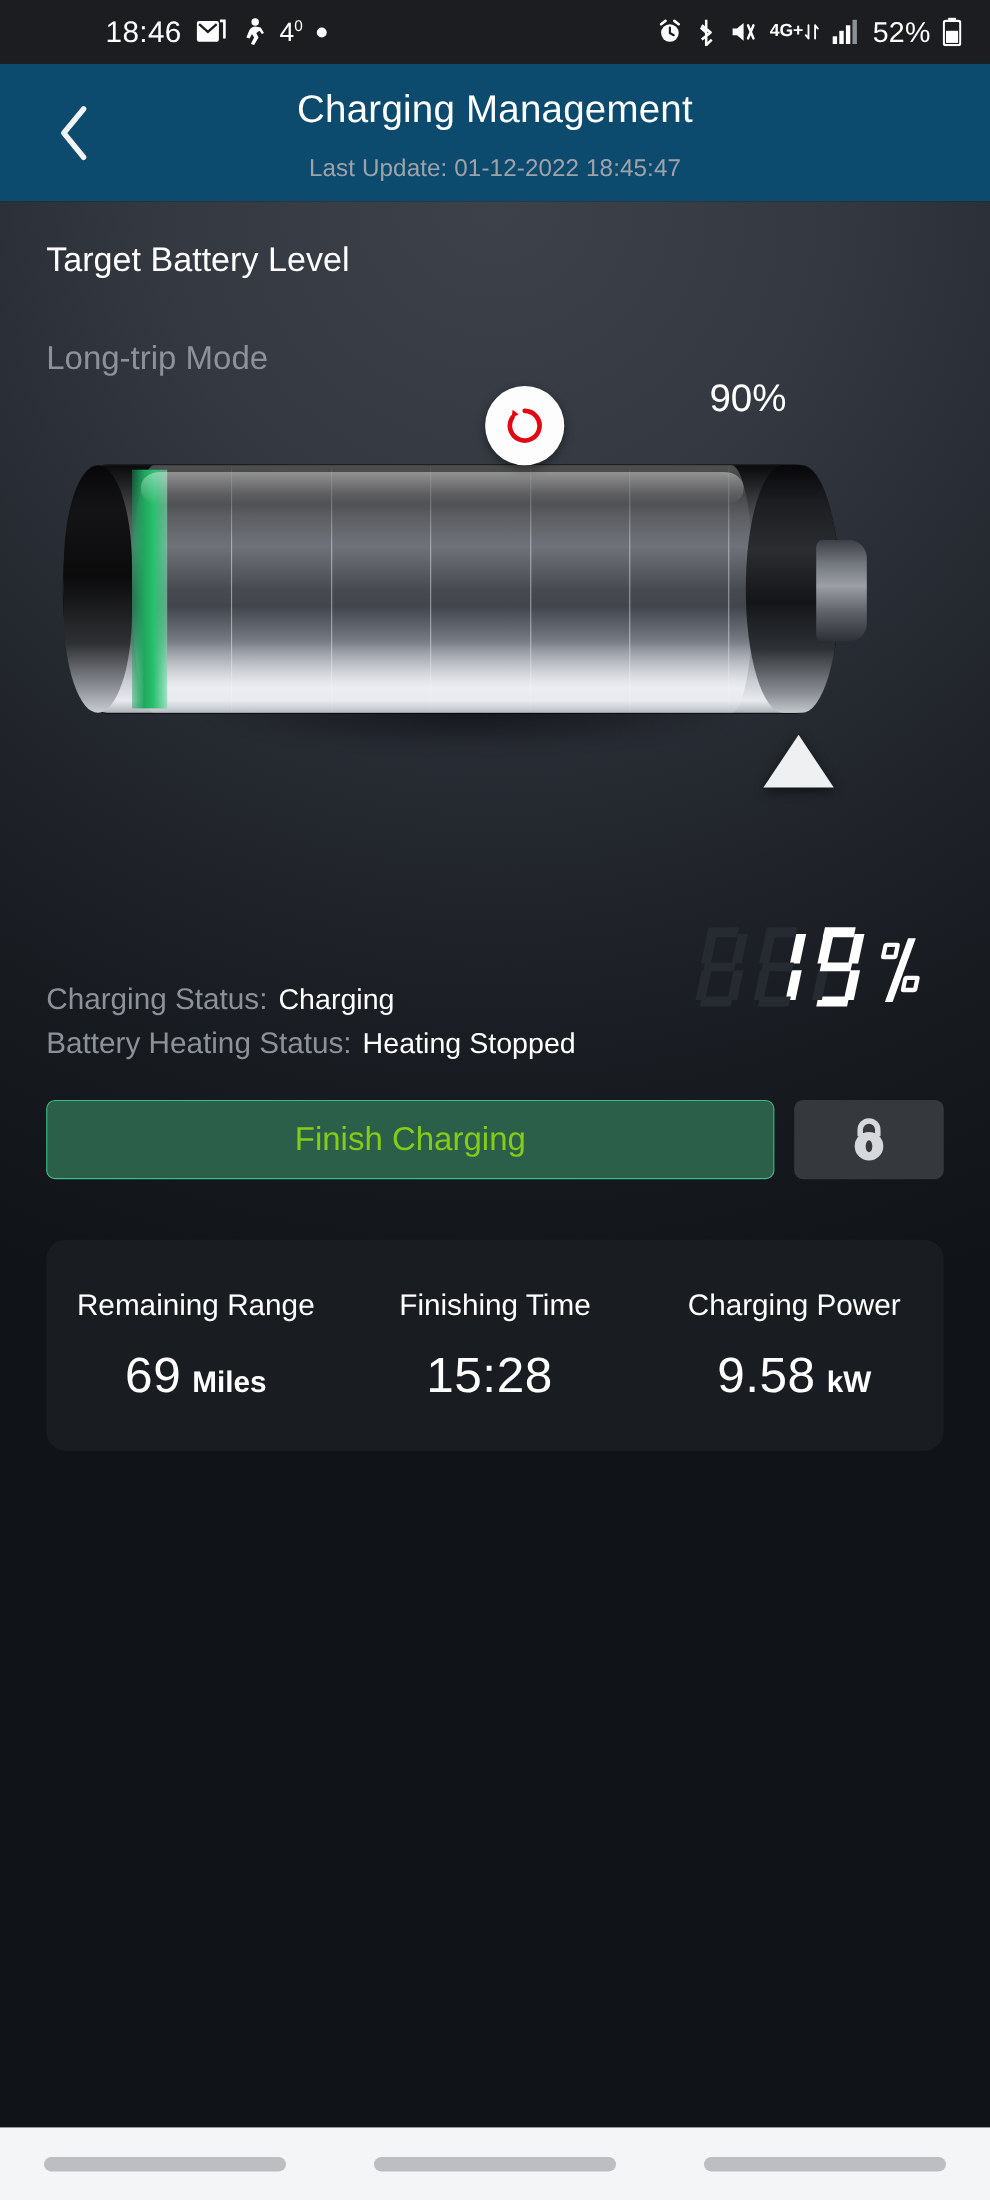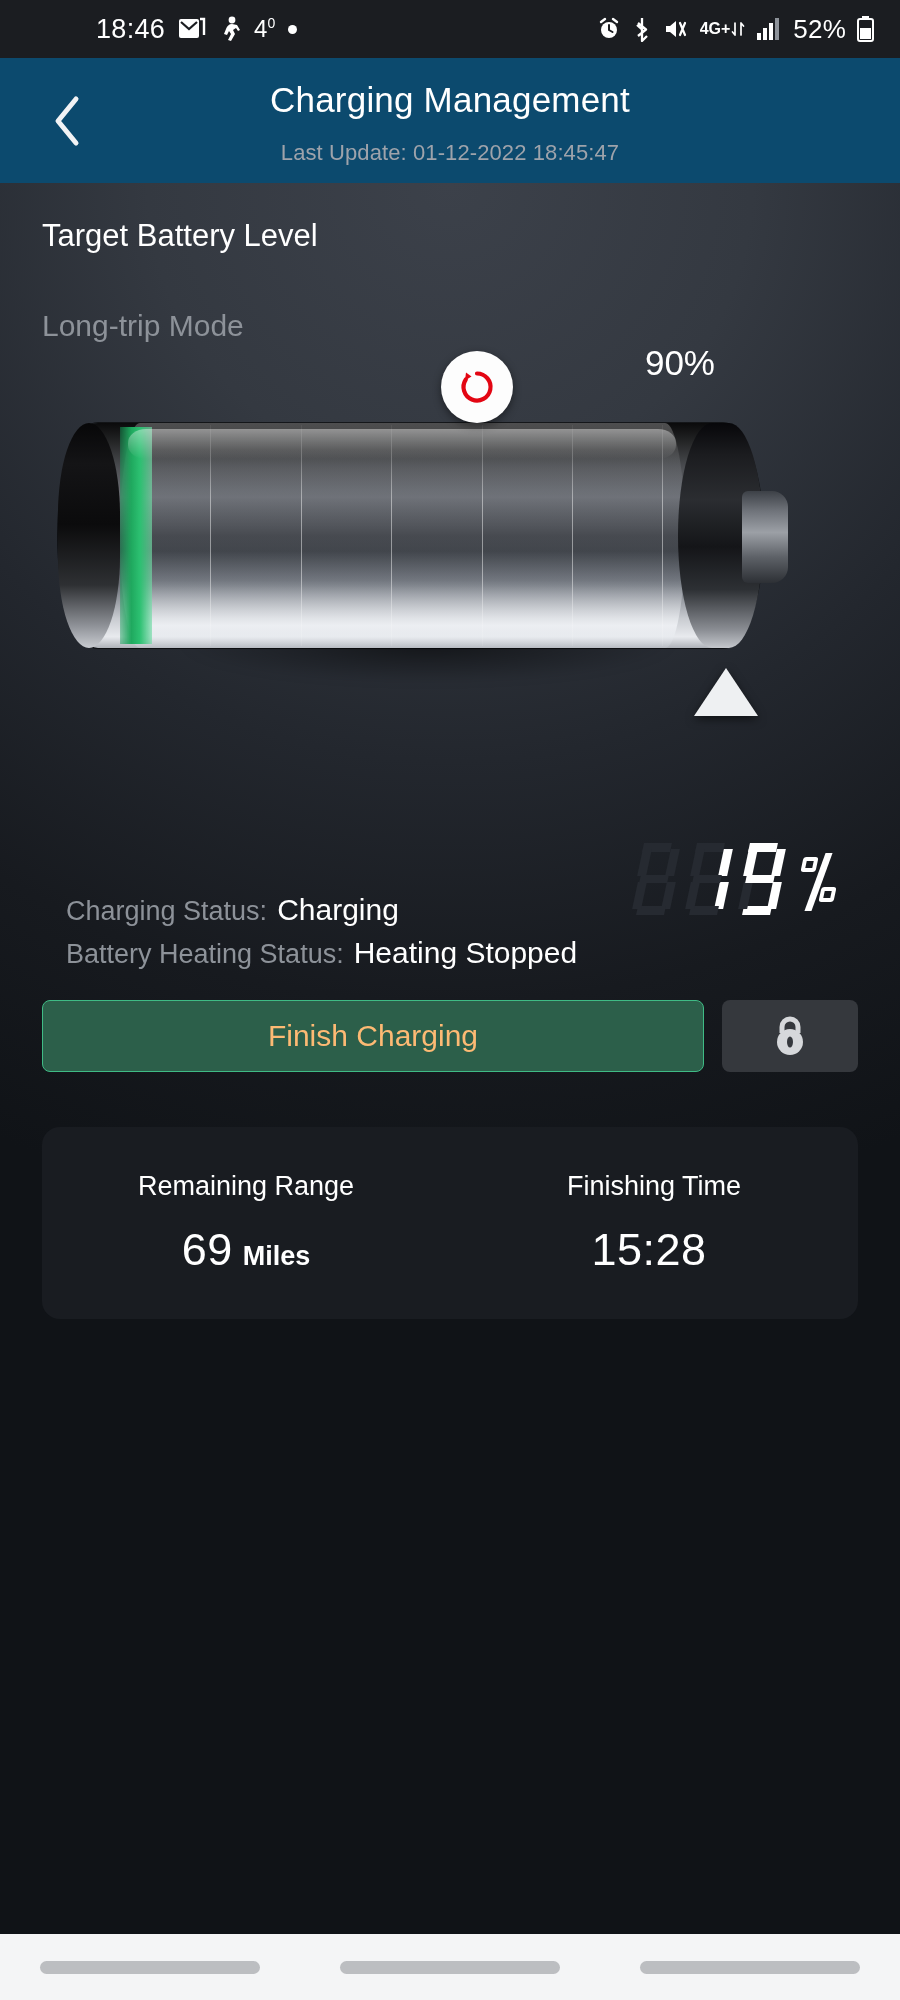--- a/index.html
+++ b/index.html
@@ -162,34 +162,34 @@
     border:4px solid #fff; transform:skewX(-12deg);
   }
   .seg-pct .pd1{ left:4px; top:14px; }
   .seg-pct .pd2{ left:22px; top:44px; }
   .seg-pct .pbar{
     position:absolute; left:17px; top:10px; width:7px; height:58px;
     background:#fff; transform:skewX(-20deg);
   }
 
   
-  .status-lines{ position:absolute; left:42px; top:710px;margin-left:24px; }
+  .status-lines{ position:absolute; left:42px; top:710px; }
   .status-row{ display:flex; align-items:baseline; gap:10px; margin-bottom:9px; }
   .status-key{ color:#8d9299; font-size:27px; }
-  .status-val{ color:#fff; font-size:30px; }
+  .status-val{ color:#fff; font-size:26px; }
 
   
   .btn-row{
     position:absolute; left:42px; top:817px; width:816px;
     display:flex; gap:18px;
   }
   .btn-finish{
     flex:1; height:72px; border-radius:8px;
     background:#2c5f4a; border:1px solid #3fbb85;
-    color:#fdba74; font-size:30px;
+    color:#84cc16; font-size:30px;
     display:flex; align-items:center; justify-content:center;
   }
   .btn-lock{
     width:136px; height:72px; border-radius:8px;
     background:#35383d;
     display:flex; align-items:center; justify-content:center;
   }
 
   
   .stats-card{
@@ -399,20 +399,27 @@
           <span class="stat-unit">Miles</span>
         </div>
       </div>
       <div class="stat">
         <div class="stat-label">Finishing Time</div>
         <div class="stat-value">
           <span class="stat-num">15:28</span>
           <span class="stat-unit"></span>
         </div>
       </div>
+      <div class="stat">
+        <div class="stat-label">Charging Power</div>
+        <div class="stat-value">
+          <span class="stat-num">9.58</span>
+          <span class="stat-unit">kW</span>
+        </div>
+      </div>
     </div>
 
   </div>
 
   <div class="navbar">
     <div class="nav-pill"></div>
     <div class="nav-pill"></div>
     <div class="nav-pill"></div>
   </div>
 

